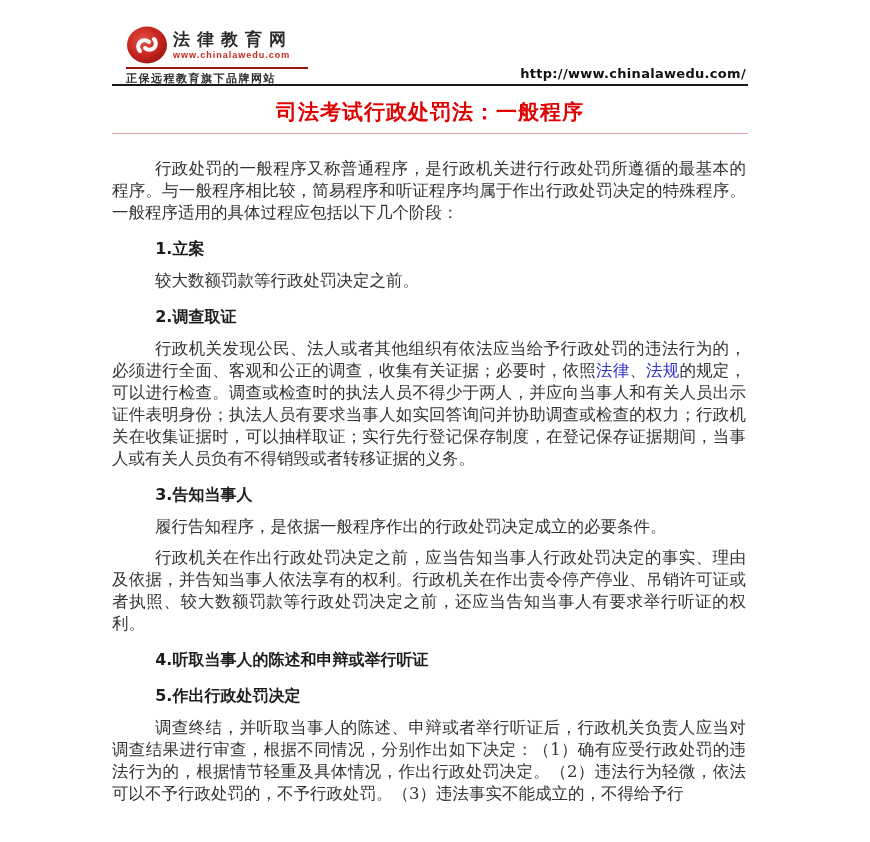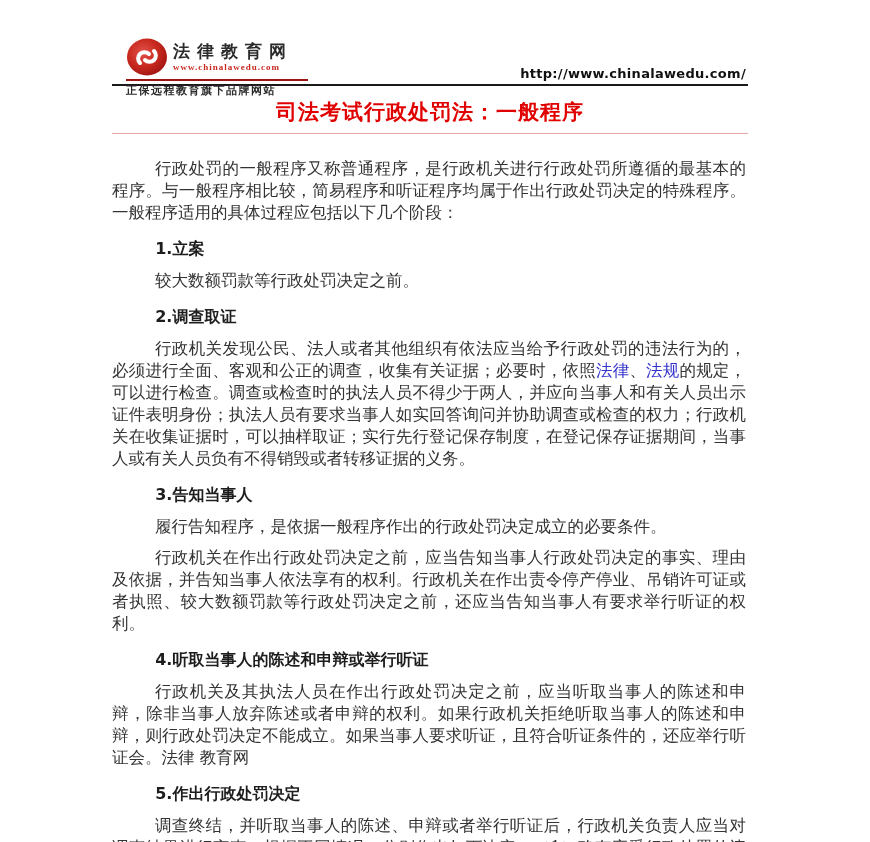--- a/index.html
+++ b/index.html
@@ -22,23 +22,23 @@
 
   
   .doc-header {
     position: relative;
     height: 86px;
     border-bottom: 2px solid var(--divider-black, #1a1a1a);
   }
   .logo {
     position: absolute;
     left: 14px;
-    top: 37px;
+    top: 25px;
     width: 182px;
-    font-family: Liberation Serif, serif;
+    font-family: Liberation Sans, sans-serif;
   }
   .logo-top { display: flex; align-items: center; }
   .logo-mark { width: 42px; height: 40px; flex: 0 0 auto; margin-right: 5px; }
   .logo-texts { display: flex; flex-direction: column; }
   .logo-brand {
     font-size: 17px;
     font-weight: bold;
     color: #2b2b2b;
     letter-spacing: 7px;
     line-height: 20px;
@@ -158,18 +158,17 @@
   <div class="article">
       <p class="para">行政处罚的一般程序又称普通程序，是行政机关进行行政处罚所遵循的最基本的程序。与一般程序相比较，简易程序和听证程序均属于作出行政处罚决定的特殊程序。一般程序适用的具体过程应包括以下几个阶段：</p>
       <h4 class="sec-heading">1.立案</h4>
       <p class="para">较大数额罚款等行政处罚决定之前。</p>
       <h4 class="sec-heading">2.调查取证</h4>
       <p class="para">行政机关发现公民、法人或者其他组织有依法应当给予行政处罚的违法行为的，必须进行全面、客观和公正的调查，收集有关证据；必要时，依照<a class="inline-link" href="#">法律</a>、<a class="inline-link" href="#">法规</a>的规定，可以进行检查。调查或检查时的执法人员不得少于两人，并应向当事人和有关人员出示证件表明身份；执法人员有要求当事人如实回答询问并协助调查或检查的权力；行政机关在收集证据时，可以抽样取证；实行先行登记保存制度，在登记保存证据期间，当事人或有关人员负有不得销毁或者转移证据的义务。</p>
       <h4 class="sec-heading">3.告知当事人</h4>
       <p class="para">履行告知程序，是依据一般程序作出的行政处罚决定成立的必要条件。</p>
       <p class="para">行政机关在作出行政处罚决定之前，应当告知当事人行政处罚决定的事实、理由及依据，并告知当事人依法享有的权利。行政机关在作出责令停产停业、吊销许可证或者执照、较大数额罚款等行政处罚决定之前，还应当告知当事人有要求举行听证的权利。</p>
       <h4 class="sec-heading">4.听取当事人的陈述和申辩或举行听证</h4>
-      <p class="para">行政机关及其执法人员在作出行政处罚决定之前，应当听取当事人的陈述和申辩，除非当事人放弃陈述或者申辩的权利。如果行政机关拒绝听取当事人的陈述和申辩，则行政处罚决定不能成立。如果当事人要求听证，且符合听证条件的，还应举行听证会。法律 教育网</p>
       <h4 class="sec-heading">5.作出行政处罚决定</h4>
       <p class="para">调查终结，并听取当事人的陈述、申辩或者举行听证后，行政机关负责人应当对调查结果进行审查，根据不同情况，分别作出如下决定：（1）确有应受行政处罚的违法行为的，根据情节轻重及具体情况，作出行政处罚决定。（2）违法行为轻微，依法可以不予行政处罚的，不予行政处罚。（3）违法事实不能成立的，不得给予行</p>
     </div>
 
 </div>
 
 </body></html>

